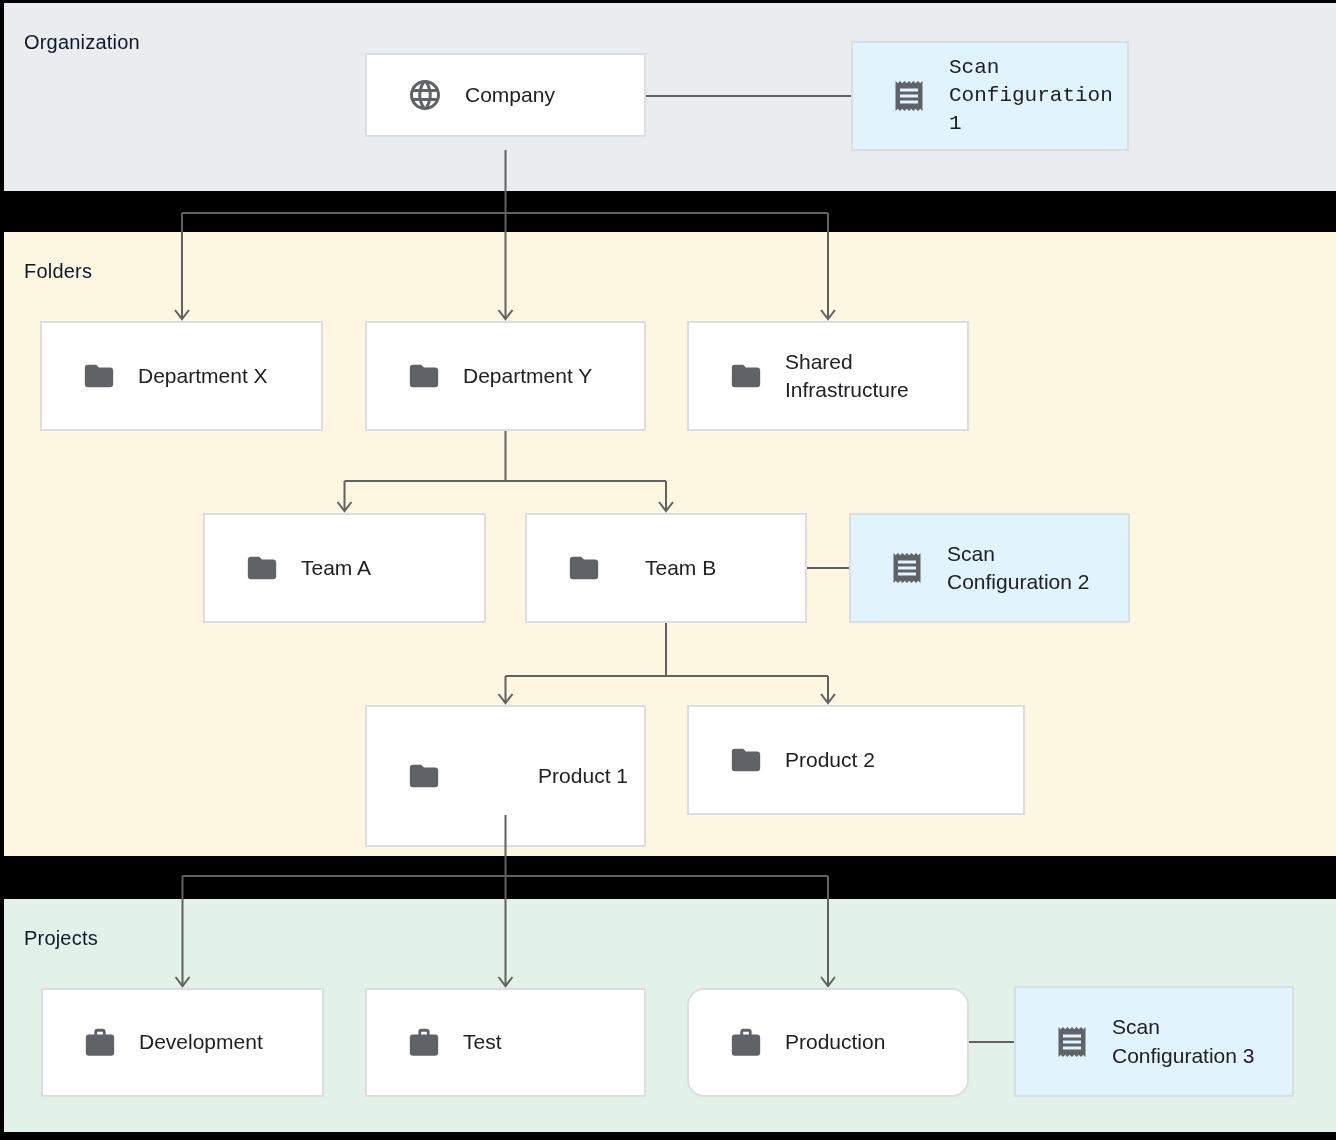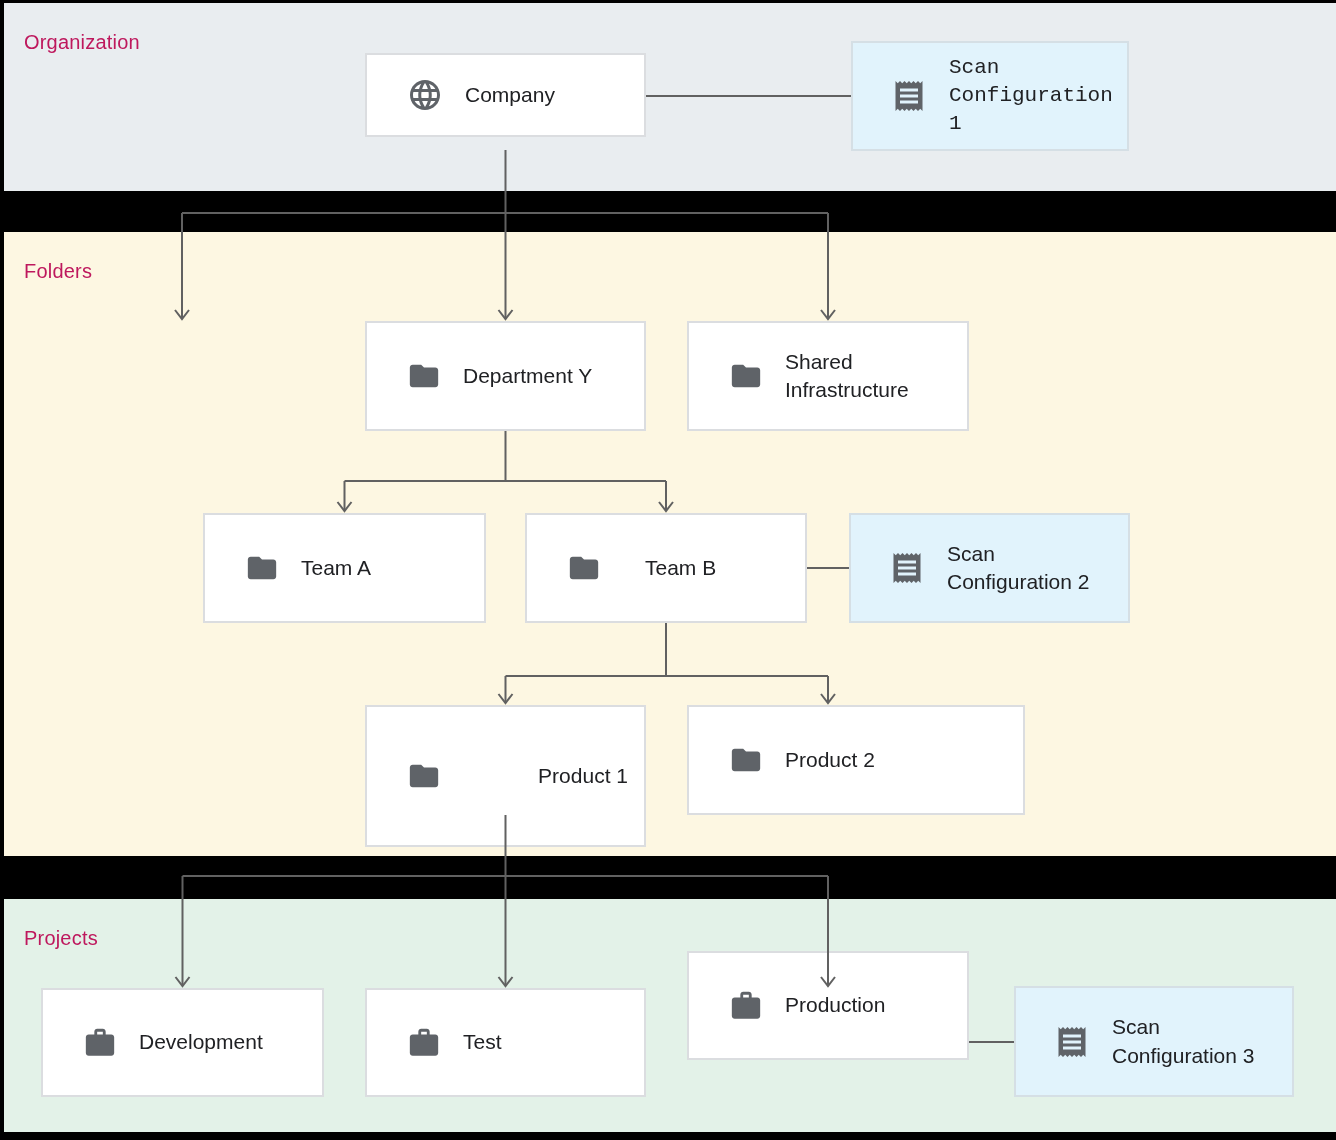--- a/index.html
+++ b/index.html
@@ -9,21 +9,21 @@
     background:#000;
     font-family:"Liberation Sans", sans-serif;
     overflow:hidden;
   }
   .band{position:absolute;left:4px;width:1332px;}
   .band-organization{top:3px;height:188px;background:#e9edf0;}
   .band-folders{top:232px;height:624px;background:#fdf7e2;}
   .band-projects{top:899px;height:233px;background:#e3f2e8;}
   .band-label{
     position:absolute;left:20px;top:28px;
-    font-size:20px;color:#be185d;letter-spacing:.2px;
+    font-size:20px;color:#0f172a;letter-spacing:.2px;
   }
   .node{
     position:absolute;box-sizing:border-box;
     background:#ffffff;border:2px solid #dbdde0;
     display:flex;align-items:center;
     padding:0 16px 0 40px;gap:22px;
     color:#202124;font-size:21px;line-height:1.34;
   }
   .node.scan{background:#e1f3fc;border-color:#d5dfe5;padding-left:38px;}
   .node .icon{flex:0 0 auto;display:flex;align-items:center;}
@@ -58,20 +58,28 @@
 
   <div class="node scan" style="left:851px;top:41px;width:278px;height:110px;font-family:Liberation Mono, monospace;">
     <span class="icon">
       <svg width="36" height="36" viewBox="0 0 24 24">
           <path d="M18 17H6v-2h12v2zm0-4H6v-2h12v2zm0-4H6V7h12v2zM3 22l1.5-1.5L6 22l1.5-1.5L9 22l1.5-1.5L12 22l1.5-1.5L15 22l1.5-1.5L18 22l1.5-1.5L21 22V2l-1.5 1.5L18 2l-1.5 1.5L15 2l-1.5 1.5L12 2l-1.5 1.5L9 2 7.5 3.5 6 2 4.5 3.5 3 2v20z"></path>
         </svg>
     </span>
     <span class="label">Scan Configuration 1</span>
   </div>
 
+  <div class="node" style="left:40px;top:321px;width:283px;height:110px;">
+    <span class="icon">
+      <svg width="34" height="34" viewBox="0 0 24 24">
+          <path d="M10 4H4c-1.1 0-1.99.9-1.99 2L2 18c0 1.1.9 2 2 2h16c1.1 0 2-.9 2-2V8c0-1.1-.9-2-2-2h-8l-2-2z"></path>
+        </svg>
+    </span>
+    <span class="label">Department X</span>
+  </div>
 
   <div class="node" style="left:365px;top:321px;width:281px;height:110px;">
     <span class="icon">
       <svg width="34" height="34" viewBox="0 0 24 24">
           <path d="M10 4H4c-1.1 0-1.99.9-1.99 2L2 18c0 1.1.9 2 2 2h16c1.1 0 2-.9 2-2V8c0-1.1-.9-2-2-2h-8l-2-2z"></path>
         </svg>
     </span>
     <span class="label">Department Y</span>
   </div>
 
@@ -140,21 +148,21 @@
 
   <div class="node" style="left:365px;top:988px;width:281px;height:109px;">
     <span class="icon">
       <svg width="34" height="34" viewBox="0 0 24 24">
           <path d="M20 6h-4V4c0-1.11-.89-2-2-2h-4c-1.11 0-2 .89-2 2v2H4c-1.11 0-1.99.89-1.99 2L2 19c0 1.11.89 2 2 2h16c1.11 0 2-.89 2-2V8c0-1.11-.89-2-2-2zm-6 0h-4V4h4v2z"></path>
         </svg>
     </span>
     <span class="label">Test</span>
   </div>
 
-  <div class="node" style="left:687px;top:951px;width:282px;height:109px;">
+  <div class="node" style="left:687px;top:988px;width:282px;height:109px;border-radius:17px;">
     <span class="icon">
       <svg width="34" height="34" viewBox="0 0 24 24">
           <path d="M20 6h-4V4c0-1.11-.89-2-2-2h-4c-1.11 0-2 .89-2 2v2H4c-1.11 0-1.99.89-1.99 2L2 19c0 1.11.89 2 2 2h16c1.11 0 2-.89 2-2V8c0-1.11-.89-2-2-2zm-6 0h-4V4h4v2z"></path>
         </svg>
     </span>
     <span class="label">Production</span>
   </div>
 
   <div class="node scan" style="left:1014px;top:986px;width:280px;height:111px;">
     <span class="icon">

